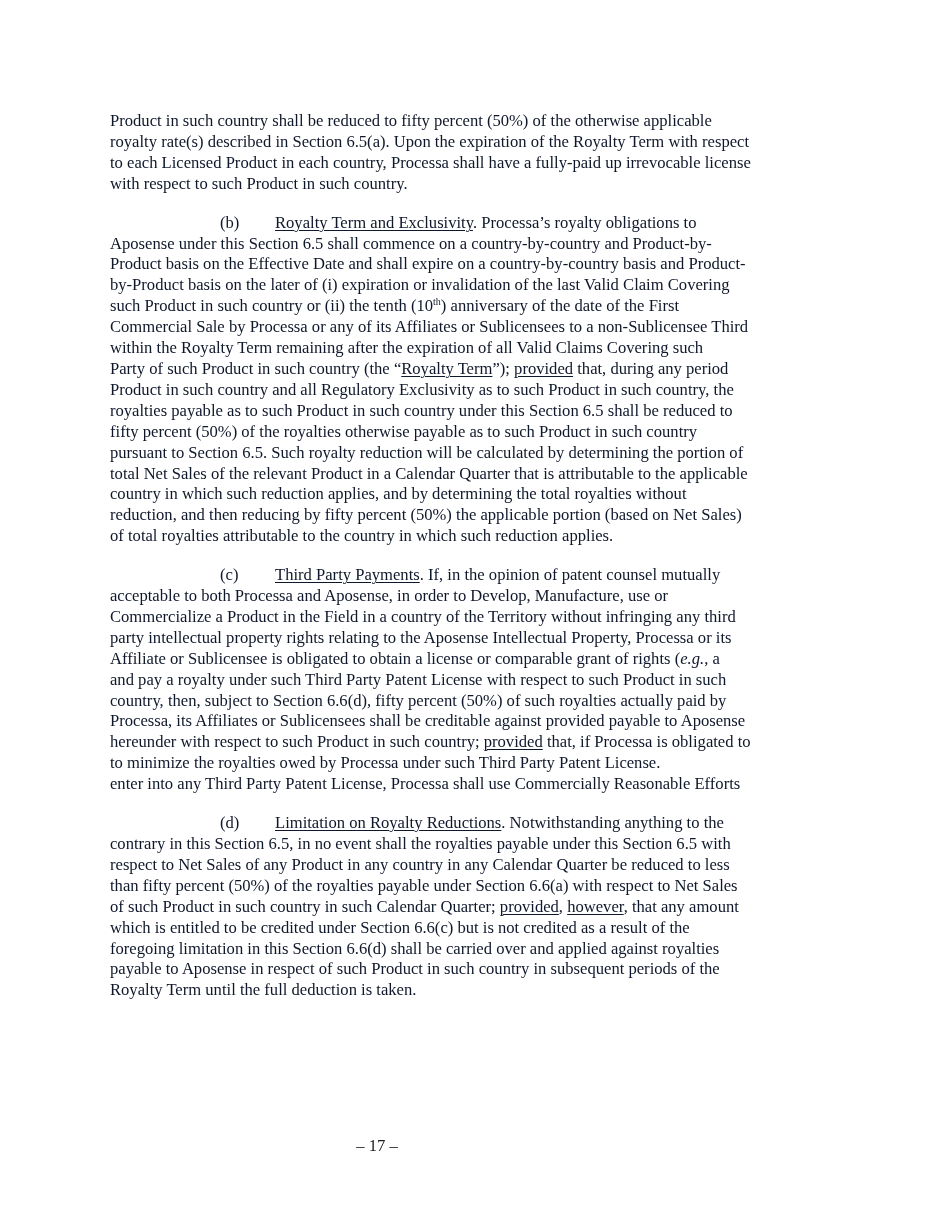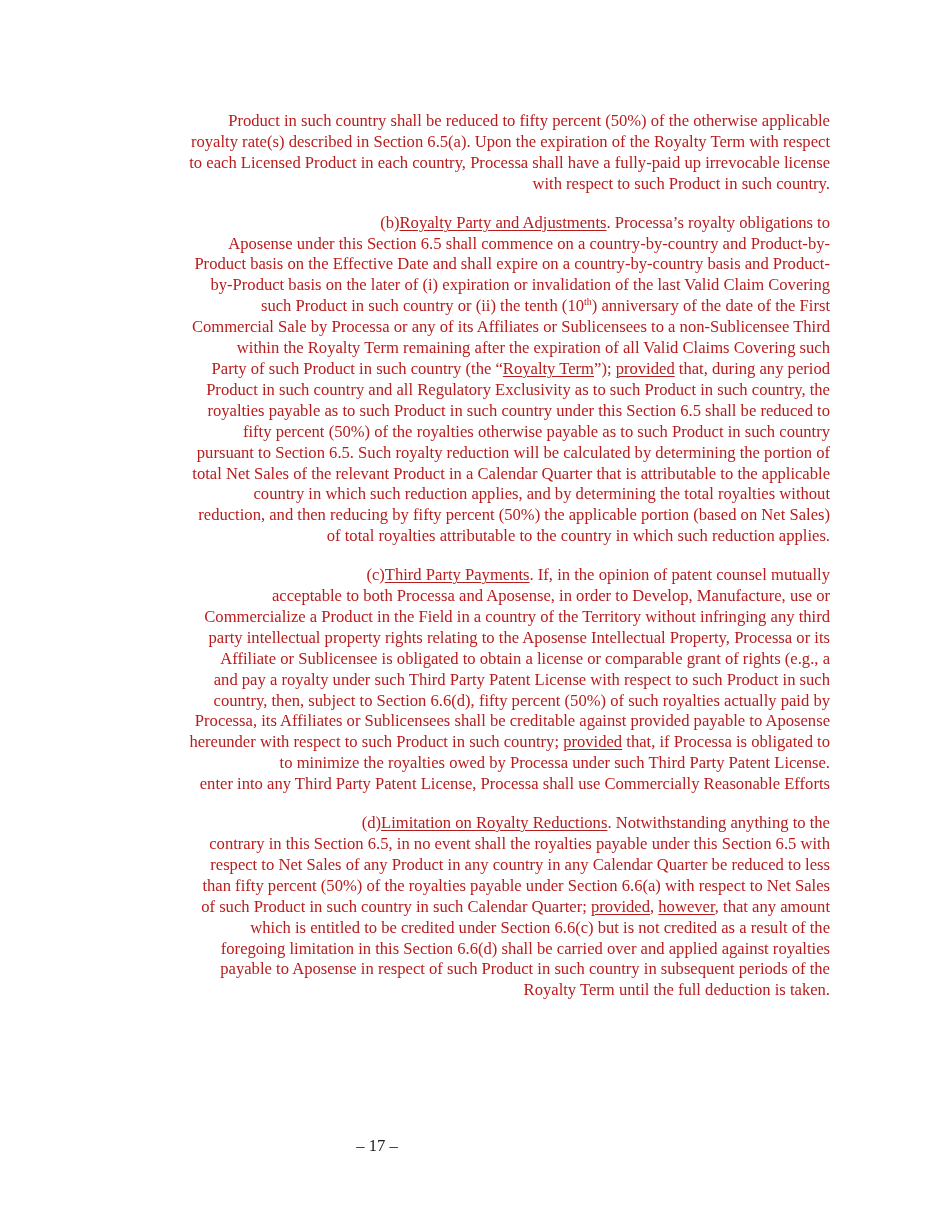--- a/index.html
+++ b/index.html
@@ -1,47 +1,47 @@
 <!DOCTYPE html>
 <html><head>
 <meta charset="utf-8">
 <style>
   html, body { margin: 0; padding: 0; background: #ffffff; }
   body { width: 934px; height: 1208px; position: relative; overflow: hidden; }
   .page {
     position: absolute; left: 110px; top: 111px; width: 720px;
     font-family: "Liberation Serif", "DejaVu Serif", serif;
-    font-size: 16.6px; line-height: 20.9px; color: #b91c1c; text-align: right;
+    font-size: 16.6px; line-height: 20.9px; color: #0f172a;
   }
   .para { margin: 0 0 18px 0; }
   .line { display: block; white-space: nowrap; }
   .indent { display: inline-block; width: 110px; }
   .label { display: inline-block; width: 55px; }
   .u { text-decoration: underline; text-underline-offset: 2px; text-decoration-thickness: 1px; }
-  .i { }
+  .i { font-style: italic; }
   sup { font-size: 10px; line-height: 0; vertical-align: 6px; }
   .footer {
     position: absolute; left: 0; width: 754px; top: 1136px; text-align: center;
     font-family: "Liberation Serif", "DejaVu Serif", serif; font-size: 16.6px; color: #1a1a1a;
   }
 </style>
 </head>
 <body>
 
 <div class="page">
 
   <p class="para">
     <span class="line">Product in such country shall be reduced to fifty percent (50%) of the otherwise applicable</span>
     <span class="line">royalty rate(s) described in Section 6.5(a).  Upon the expiration of the Royalty Term with respect</span>
     <span class="line">to each Licensed Product in each country, Processa shall have a fully-paid up irrevocable license</span>
     <span class="line">with respect to such Product in such country.</span>
   </p>
 
   <p class="para">
-    <span class="line"><span class="indent"></span><span class="label">(b)</span><span class="u">Royalty Party and Adjustments</span><span>.  Processa’s royalty obligations to</span></span>
+    <span class="line"><span class="indent"></span><span class="label">(b)</span><span class="u">Royalty Term and Exclusivity</span><span>.  Processa’s royalty obligations to</span></span>
     <span class="line">Aposense under this Section 6.5 shall commence on a country-by-country and Product-by-</span>
     <span class="line">Product basis on the Effective Date and shall expire on a country-by-country basis and Product-</span>
     <span class="line">by-Product basis on the later of (i) expiration or invalidation of the last Valid Claim Covering</span>
     <span class="line"><span>such Product in such country or (ii) the tenth (10</span><sup>th</sup><span>) anniversary of the date of the First</span></span>
     <span class="line">Commercial Sale by Processa or any of its Affiliates or Sublicensees to a non-Sublicensee Third</span>
     <span class="line">within the Royalty Term remaining after the expiration of all Valid Claims Covering such</span>
     <span class="line"><span>Party of such Product in such country (the “</span><span class="u">Royalty Term</span><span>”); </span><span class="u">provided</span><span> that, during any period</span></span>
     <span class="line">Product in such country and all Regulatory Exclusivity as to such Product in such country, the</span>
     <span class="line">royalties payable as to such Product in such country under this Section 6.5 shall be reduced to</span>
     <span class="line">fifty percent (50%) of the royalties otherwise payable as to such Product in such country</span>

